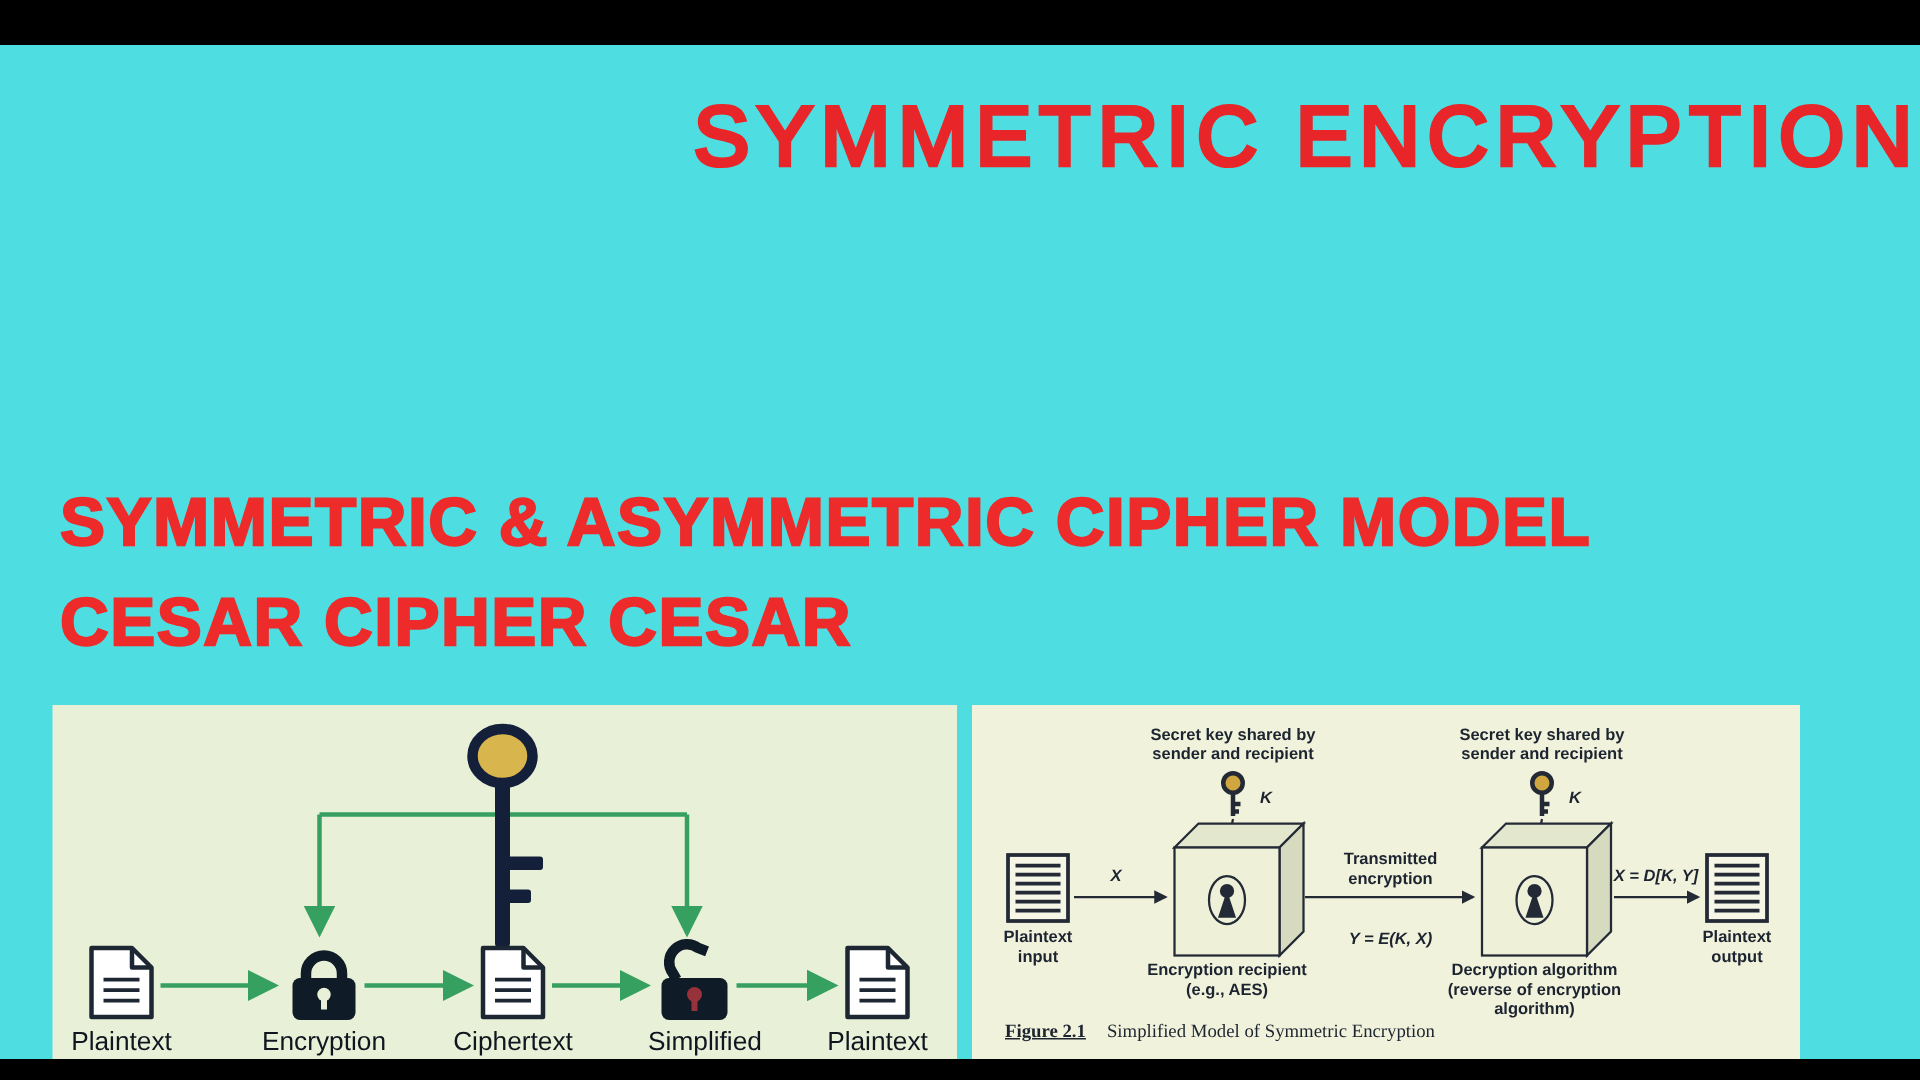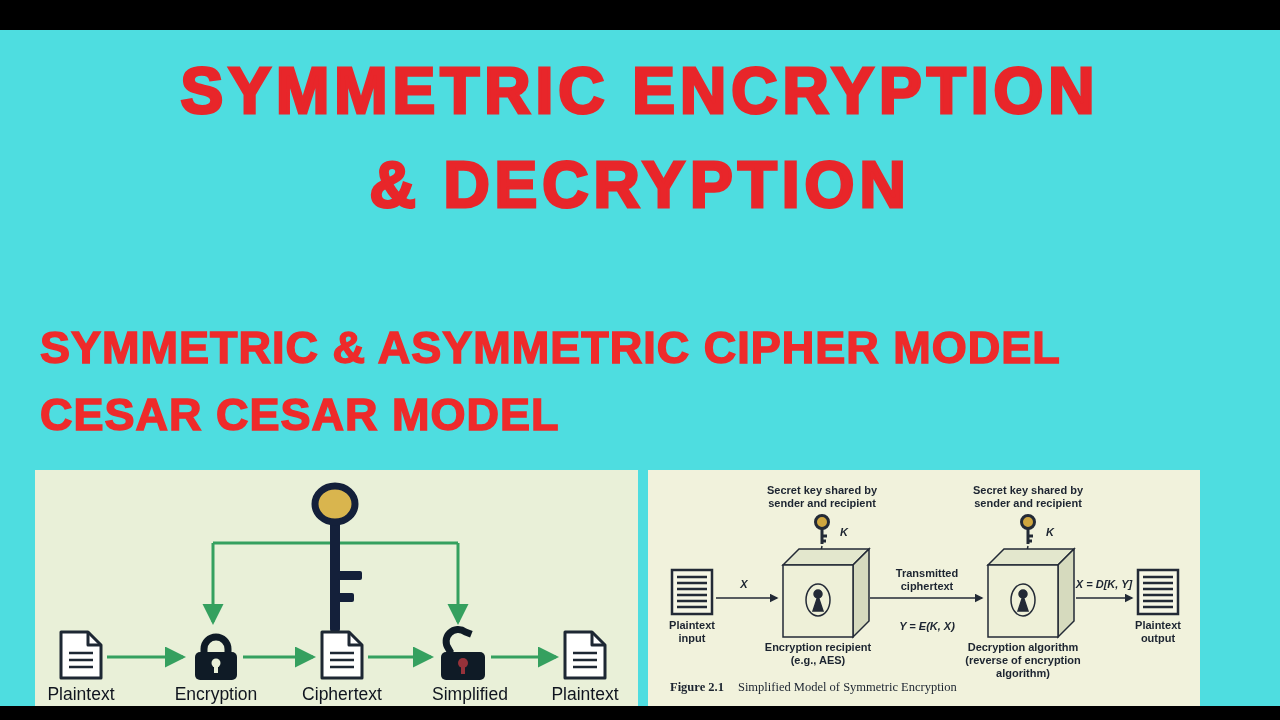--- a/index.html
+++ b/index.html
@@ -4,58 +4,57 @@
 <style>
   * { margin:0; padding:0; box-sizing:border-box; }
   html,body { width:1280px; height:720px; overflow:hidden; }
   body { font-family:"Liberation Sans", sans-serif; background:#000; }
   .stage { position:relative; width:1280px; height:720px; background:var(--background,#4edde0); }
 
   .bar { position:absolute; left:0; width:100%; background:var(--bar,#000); z-index:10; }
   .bar.top { top:0; height:30px; }
   .bar.bottom { bottom:0; height:14px; }
 
-  .title-block { position:absolute; top:44px; left:0; width:100%; text-align:center;
-                 color:var(--title-red,#e8262a); font-weight:bold; font-size:64px; line-height:94px;
+  .title-block { position:absolute; top:44px; left:0; width:100%; text-align:right;
+                 color:var(--title-red,#e8262a); font-weight:normal; font-size:56px; line-height:94px;
                  letter-spacing:5px; -webkit-text-stroke:3px var(--title-red,#e8262a); }
 
   .subtitle { position:absolute; left:40px; color:var(--subtitle-red,#ee2b2b); font-weight:bold;
               font-size:45px; letter-spacing:1px;margin-top:32px; -webkit-text-stroke:1.5px var(--subtitle-red,#ee2b2b); }
   .subtitle.s1 { top:290px; }
   .subtitle.s2 { top:357px; }
 
   .panel { position:absolute; top:470px; height:250px; }
   .panel.left  { left:35px;  width:603px; background:var(--panel-left-bg,#e9f0d8); }
   .panel.right { left:648px; width:552px; background:var(--panel-right-bg,#f1f2dc); }
   svg.fill { position:absolute; left:0; top:0; width:100%; height:100%; }
 
   .flabel { position:absolute; text-align:center; font-size:17.5px; color:#10151f; font-weight:500; }
 
   .rlabel { position:absolute; text-align:center; font-family:Liberation Sans, sans-serif; font-weight:bold;
             font-size:11px; line-height:13px; color:#1c2430; white-space:pre-line; }
   .rlabel.italic { font-style:italic; font-weight:bold; }
   .rlabel.formula { font-style:italic; }
   .caption { position:absolute; left:22px; top:210px; font-family:"Liberation Serif",serif;
              font-size:12.5px; color:#1c2430; }
-  .caption .fig { font-weight:bold; margin-right:14px; }
+  .caption .fig { font-weight:bold; margin-right:14px;text-decoration:underline; }
 </style>
 </head>
 <body>
 
 <div class="stage">
 
   <div class="bar top"></div>
 
   <div class="title-block">
     <div>SYMMETRIC ENCRYPTION</div>
-    <div>&amp; DECRYPTION</div>
   </div>
 
   <div class="subtitle s1">SYMMETRIC &amp; ASYMMETRIC CIPHER MODEL</div>
-  <div class="subtitle s2">CESAR CESAR MODEL</div>
+  <div class="subtitle s2">CESAR CIPHER CESAR</div>
 
   <div class="panel left">
     <svg class="fill" viewBox="0 0 603 250">
       <defs>
         <marker id="ga" markerWidth="10" markerHeight="10" refX="6" refY="3.5" orient="auto">
           <path d="M0,0 L7,3.5 L0,7 Z" fill="#35a05f"></path>
         </marker>
       </defs>
 
       <g stroke="#35a05f" stroke-width="3" fill="none">
@@ -177,21 +176,21 @@
     <div class="rlabel" style="left:310px; top:14px; width:140px;">Secret key shared by
 sender and recipient</div>
     <div class="rlabel italic" style="left:186px; top:56px; width:20px;">K</div>
     <div class="rlabel italic" style="left:392px; top:56px; width:20px;">K</div>
     <div class="rlabel italic" style="left:86px; top:108px; width:20px;">X</div>
     <div class="rlabel" style="left:4px; top:149px; width:80px;">Plaintext
 input</div>
     <div class="rlabel" style="left:100px; top:171px; width:140px;">Encryption recipient
 (e.g., AES)</div>
     <div class="rlabel" style="left:238px; top:97px; width:82px;">Transmitted
-ciphertext</div>
+encryption</div>
     <div class="rlabel formula" style="left:233px; top:150px; width:92px;">Y = E(K, X)</div>
     <div class="rlabel" style="left:305px; top:171px; width:140px;">Decryption algorithm
 (reverse of encryption
 algorithm)</div>
     <div class="rlabel formula" style="left:416px; top:108px; width:80px;">X = D[K, Y]</div>
     <div class="rlabel" style="left:470px; top:149px; width:80px;">Plaintext
 output</div>
 
     <div class="caption">
       <span class="fig">Figure 2.1</span><span>Simplified Model of Symmetric Encryption</span>

